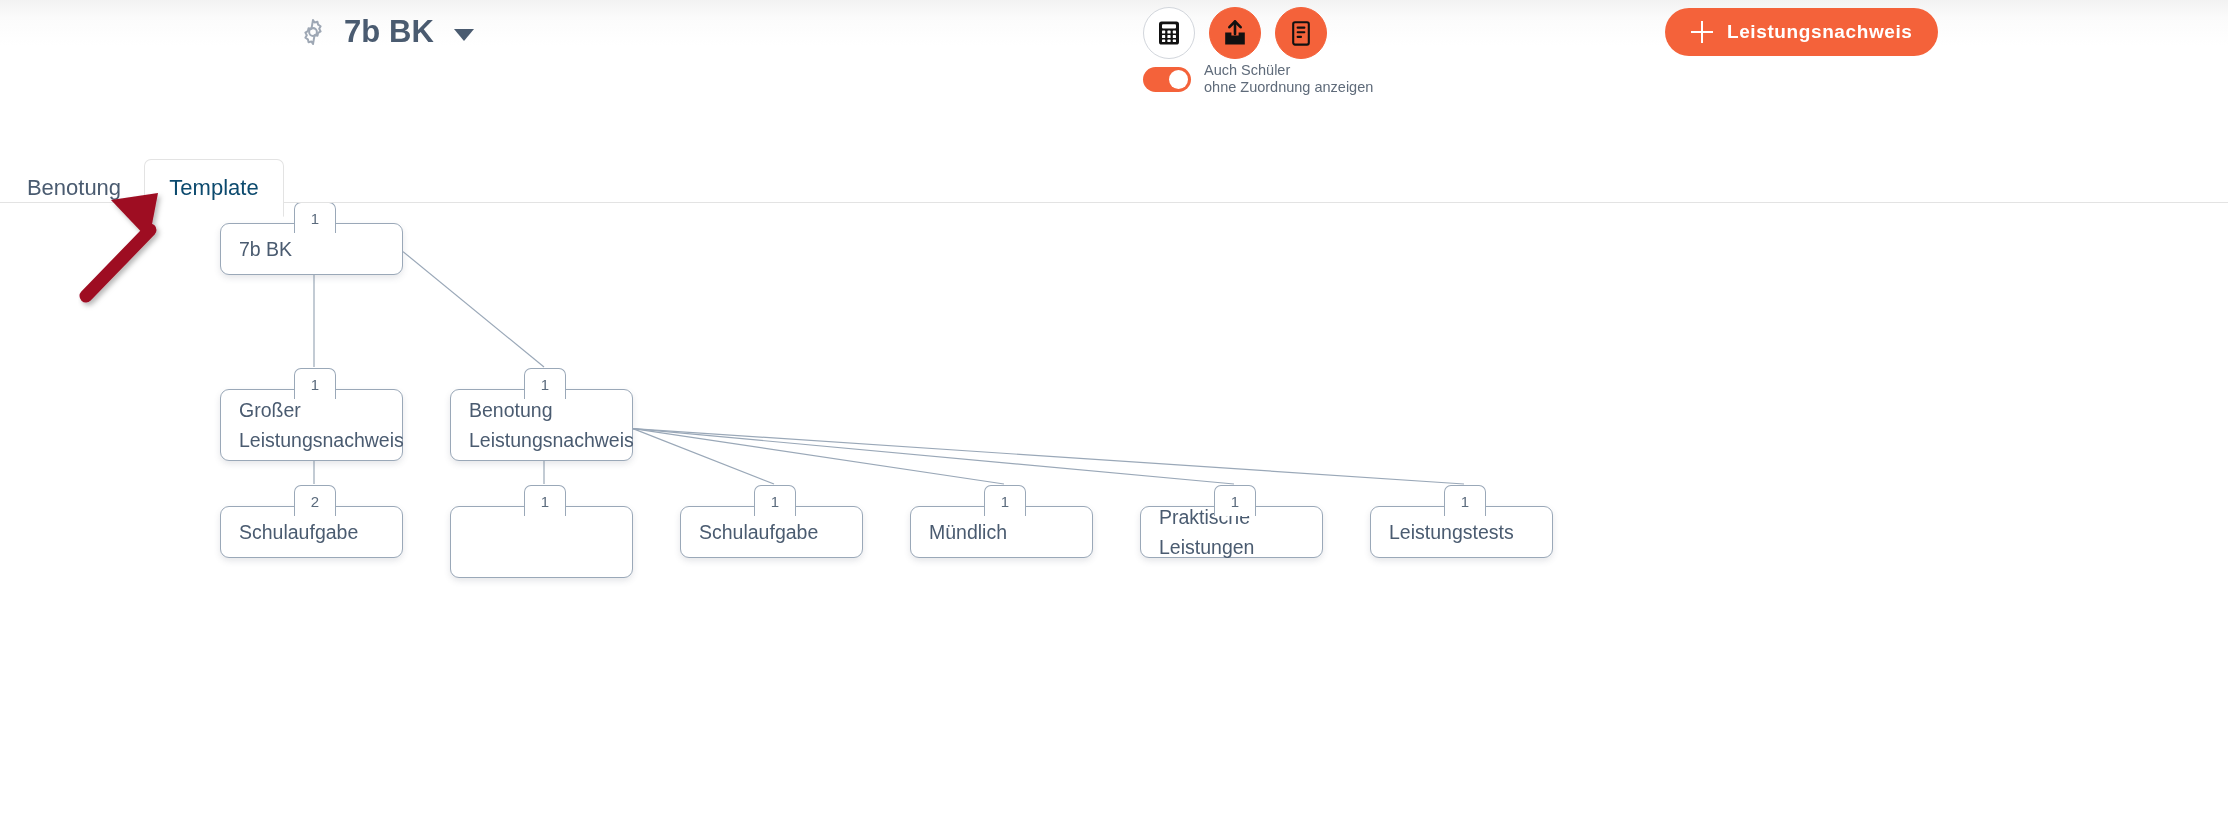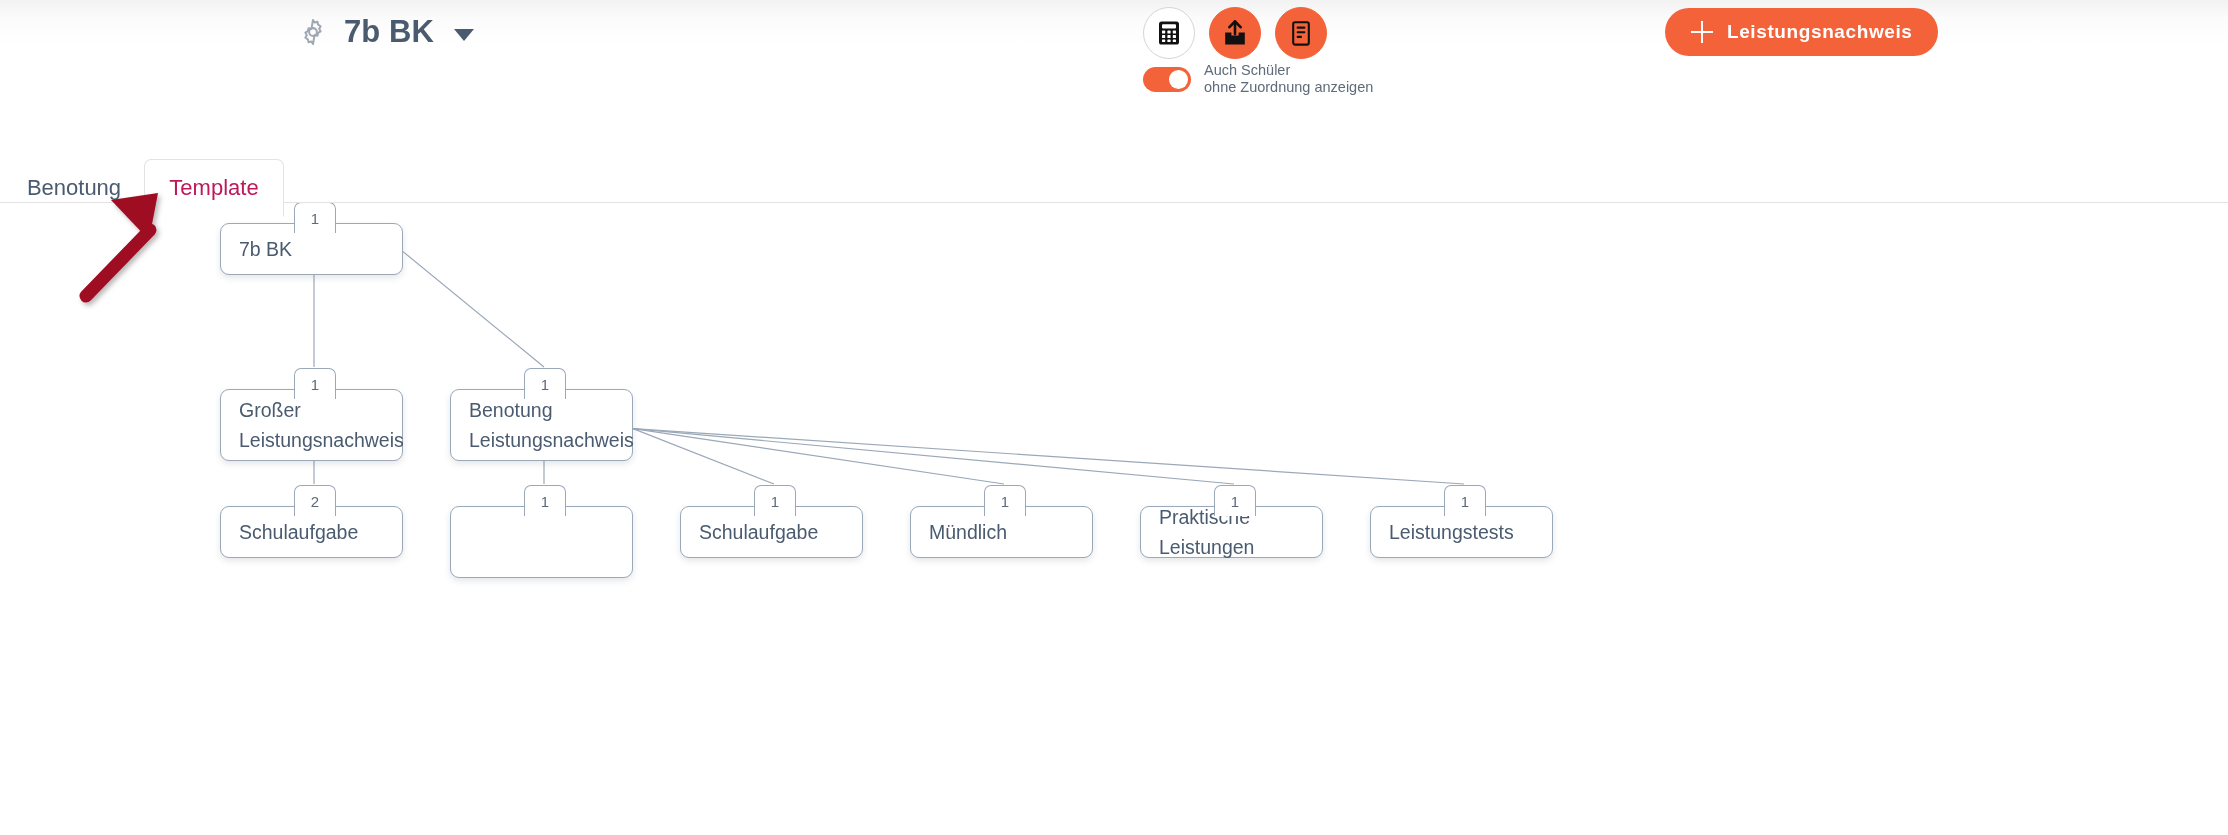--- a/index.html
+++ b/index.html
@@ -181,21 +181,21 @@
     white-space: nowrap;
   }
   .tab.inactive {
     left: 22px;
     width: 104px;
     color: #4a5b70;
   }
   .tab.active {
     left: 144px;
     width: 140px;
-    color: #be185d;
+    color: #0c4a6e;
     background: #ffffff;
     border: 1px solid #e3e3e3;
     border-bottom: 1px solid #ffffff;
     border-radius: 7px 7px 0 0;
     z-index: 3;
   }
 
   
   .canvas {
     position: absolute;

